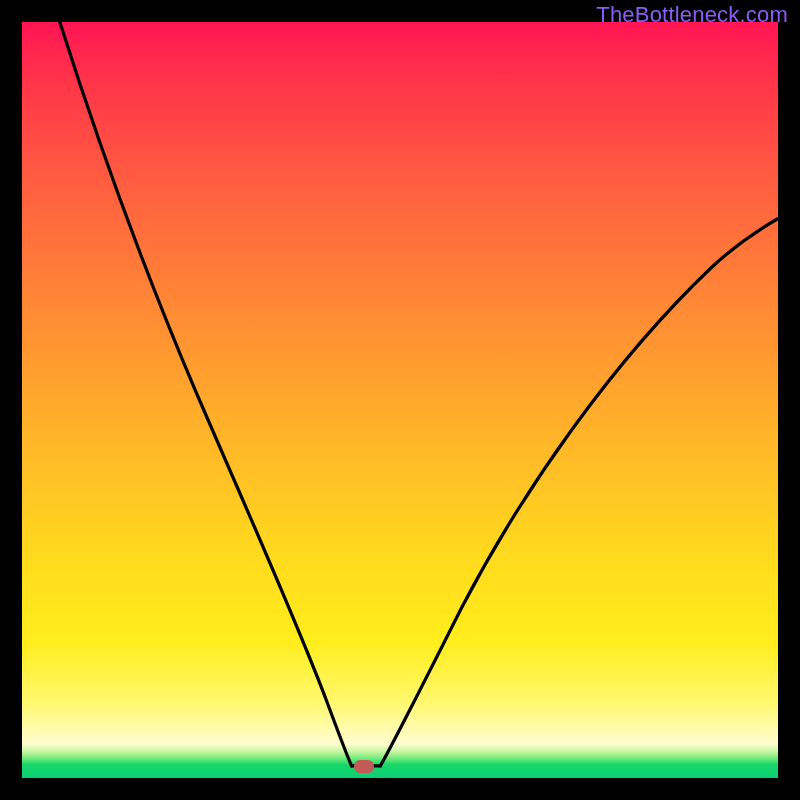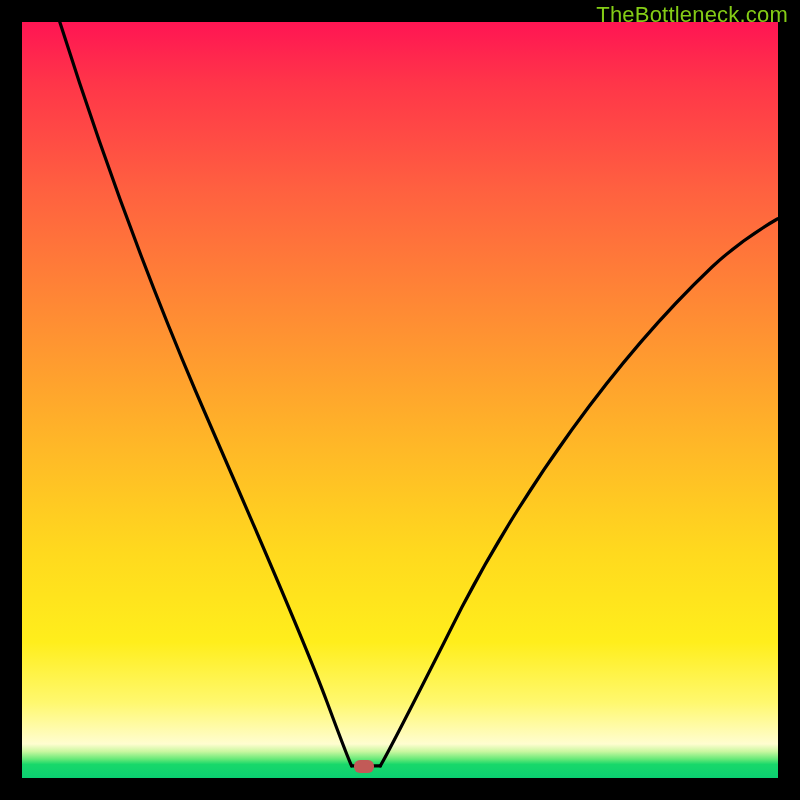--- a/index.html
+++ b/index.html
@@ -29,21 +29,21 @@
       #fffdd0 95.5%,
       #c9f7a0 96.5%,
       #67e978 97.5%,
       #18d86a 98.2%,
       #0bcf71 100%);
   }
   .watermark {
     position: absolute;
     top: 2px;
     right: 12px;
-    color: #84cc16;
+    color: #8b5cf6;
     font-size: 22px;
     font-weight: 500;
     letter-spacing: 0.2px;
     font-family: Arial, Helvetica, sans-serif;
   }
   svg.curve {
     position: absolute;
     left: 22px;
     top: 22px;
     width: 756px;

